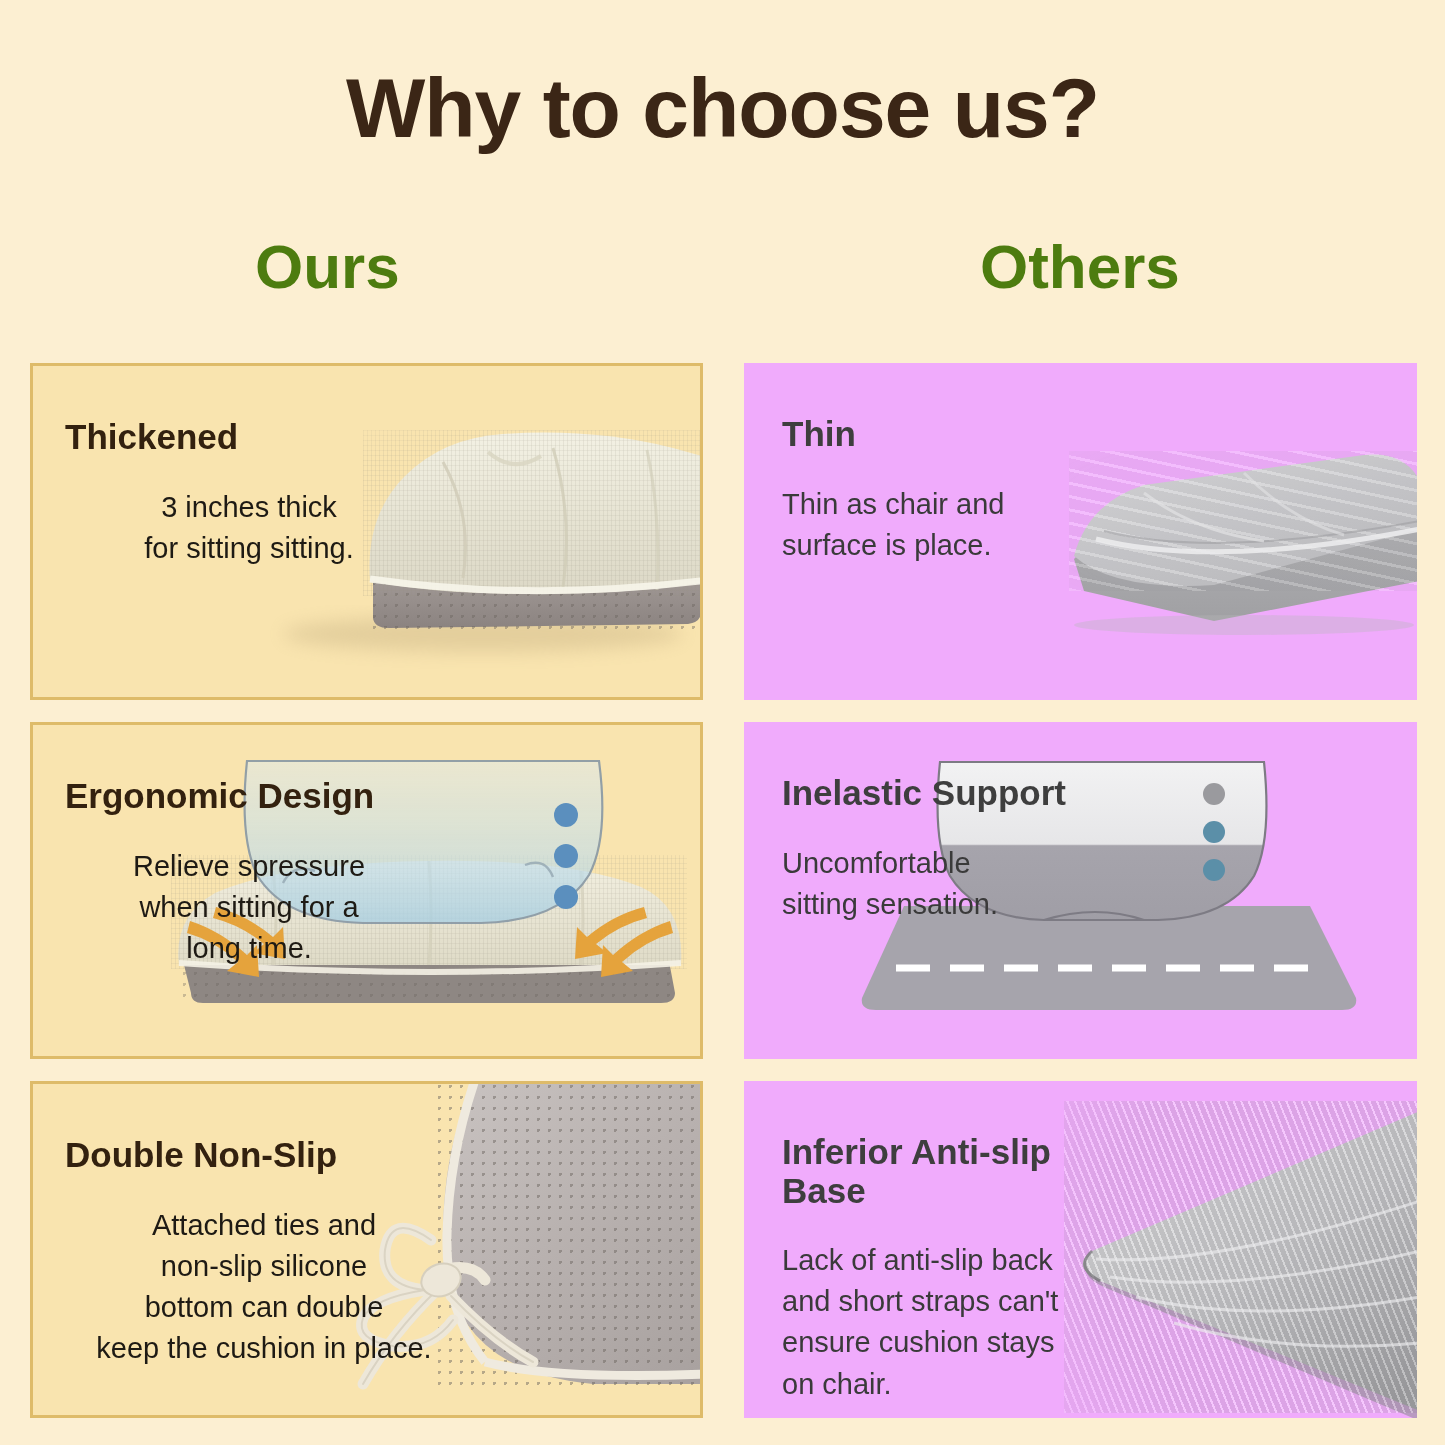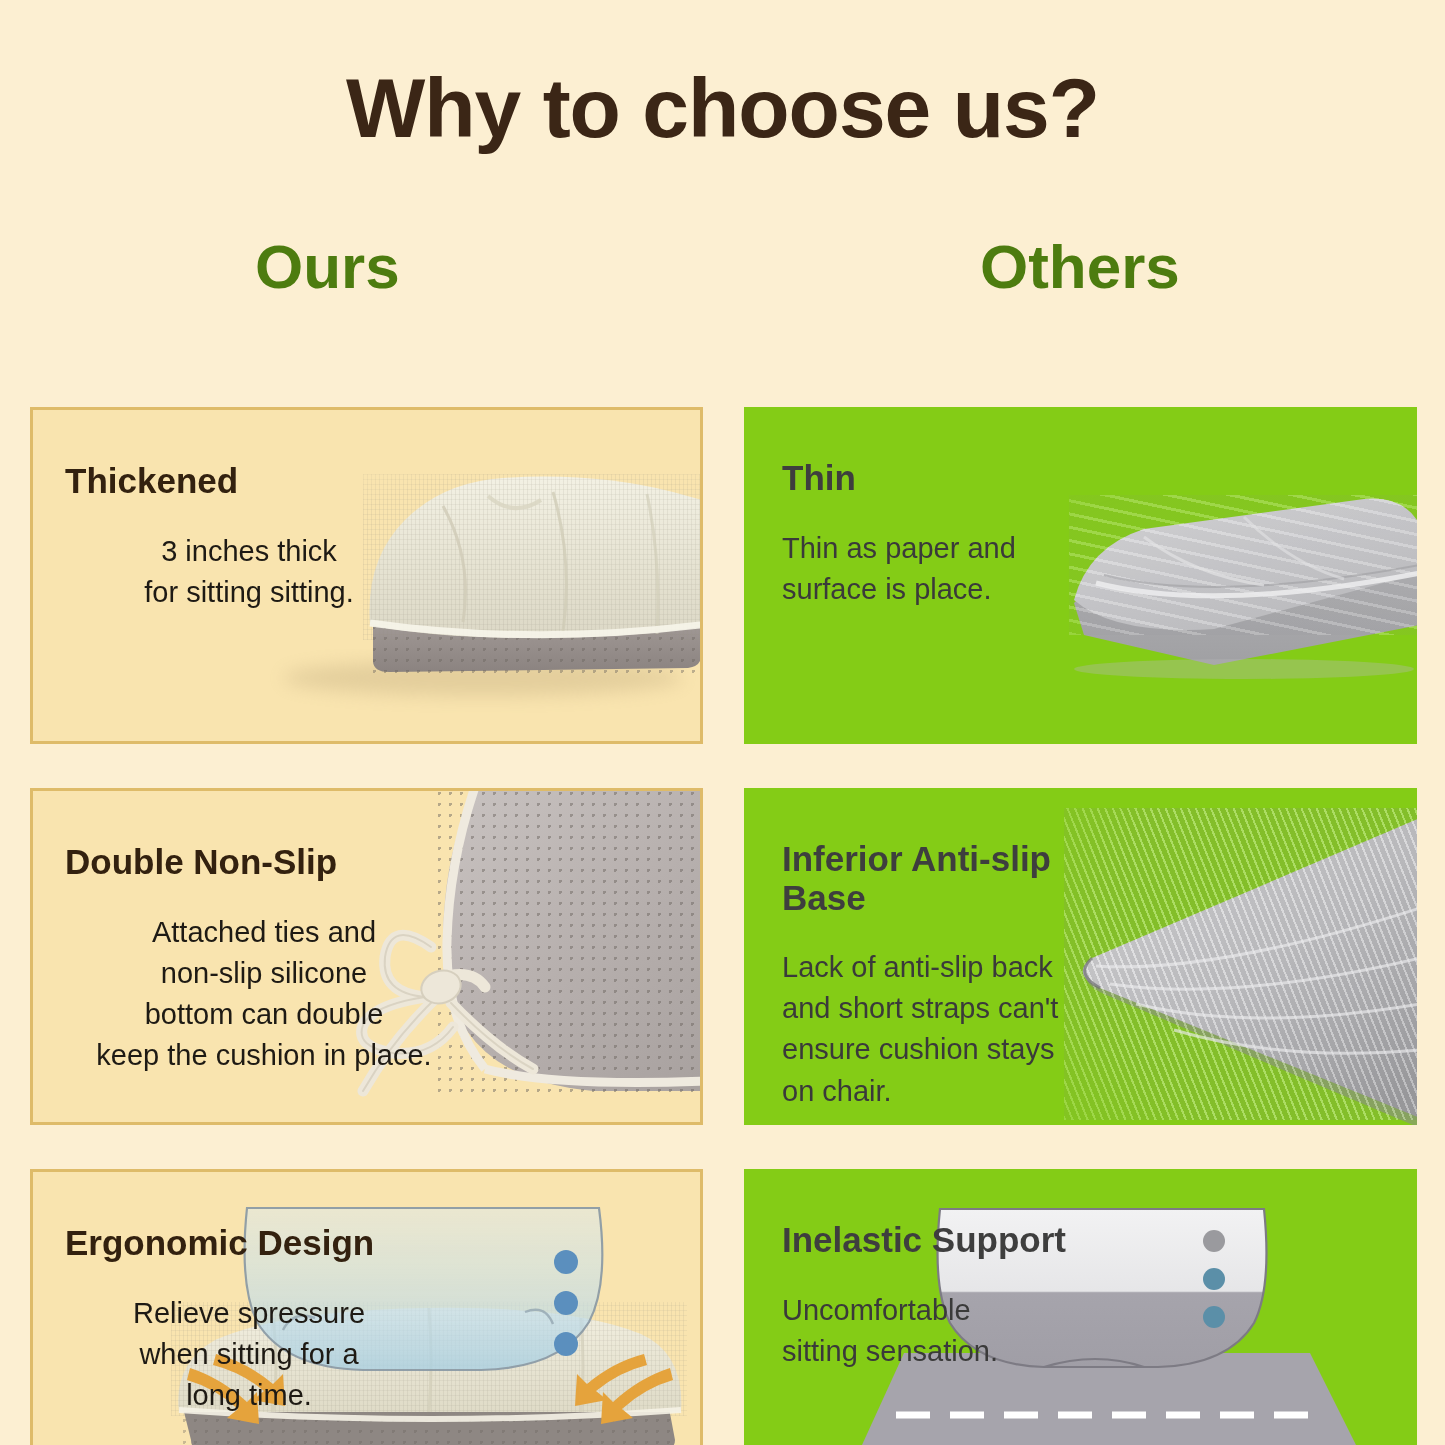--- a/index.html
+++ b/index.html
@@ -22,33 +22,33 @@
   }
   .col-head{
     position:absolute; top:236px;
     font-size:62px; font-weight:700; line-height:1;
   }
   .col-head.ours{ left:255px; color:#4d7c0f; }
   .col-head.others{ left:980px; color:#4d7c0f; }
 
   
   .grid{ position:absolute; top:363px; left:30px; width:1387px; }
-  .row{ display:flex; gap:41px; margin-bottom:22px;margin-top:44px; }
+  .row{ display:flex; gap:41px; margin-bottom:22px; }
 
   .card{
     position:relative;
     width:676px; height:337px;
     overflow:hidden;
   }
   .card.ours{
     background:#F9E4AF;
     border:3px solid #DEBB69;
   }
   .card.others{
-    background:#84cc16;
+    background:#f0abfc;
     border:none;
   }
 
   .card-text{ position:relative; z-index:5; padding:52px 0 0 32px; width:400px; }
   .card.others .card-text{ padding-left:38px; }
 
   .card-title{
     font-size:35px; font-weight:700; line-height:1.1;
     margin-bottom:30px;
   }
@@ -166,105 +166,22 @@
             <path d="M352 176 Q470 206 676 166" stroke="#EDEDEF" stroke-width="5" fill="none" opacity=".85"></path>
             <path d="M360 168 Q470 196 676 158" stroke="#9E9EA1" stroke-width="2" fill="none" opacity=".6"></path>
             <path d="M400 130 Q450 168 520 178" stroke="#E2E2E4" stroke-width="3" fill="none" opacity=".7"></path>
             <path d="M500 110 Q546 156 600 172" stroke="#E2E2E4" stroke-width="3" fill="none" opacity=".6"></path>
             <ellipse cx="500" cy="262" rx="170" ry="10" fill="#B6B6B9" opacity=".35"></ellipse>
           </svg>
         </div>
         <div class="card-text">
           <div class="card-title">Thin</div>
           <div class="card-body">
-            <div>Thin as paper and</div>
+            <div>Thin as chair and</div>
             <div>surface is place.</div>
-          </div>
-        </div>
-      </div>
-    </div>
-
-    <div class="row">
-
-      <div class="card ours">
-        <div class="art">
-          <svg width="676" height="337" viewBox="0 0 676 337">
-            <defs>
-              <linearGradient id="silG" x1="0.1" y1="0" x2="0.9" y2="1">
-                <stop offset="0" stop-color="#C8C2C0"></stop>
-                  <stop offset="0.5" stop-color="#B8B1AF"></stop>
-                  <stop offset="1" stop-color="#A9A2A0"></stop>
-              </linearGradient>
-            </defs>
-            <path d="M448 -10 L676 -10 L676 300 L560 300 Q470 292 434 240 Q404 190 412 110 Q418 40 448 -10 Z" fill="url(#silG)"></path>
-            <foreignObject x="405" y="-10" width="275" height="315">
-              <div xmlns="http://www.w3.org/1999/xhtml" class="dotted-tex" style="width:275px;height:315px;opacity:.85;"></div>
-            </foreignObject>
-            <path d="M444 -10 Q416 70 414 150 Q412 228 452 278" stroke="#EFEADF" stroke-width="9" fill="none"></path>
-            <path d="M452 278 Q520 296 676 290" stroke="#EFEADF" stroke-width="9" fill="none"></path>
-
-            <g fill="none" stroke="#EDE7D9" stroke-width="11" stroke-linecap="round">
-              <path d="M398 156 Q358 128 352 166 Q348 202 392 206"></path>
-              <path d="M392 206 Q340 214 330 234 Q322 256 360 262 Q398 266 420 236"></path>
-              <path d="M404 188 Q438 176 452 196"></path>
-              <path d="M404 206 Q360 248 330 300"></path>
-              <path d="M418 212 Q460 256 500 278"></path>
-            </g>
-            <g fill="none" stroke="#D6CFBE" stroke-width="2" stroke-linecap="round" opacity=".8">
-              <path d="M398 156 Q358 128 352 166 Q348 202 392 206"></path>
-              <path d="M392 206 Q340 214 330 234 Q322 256 360 262 Q398 266 420 236"></path>
-              <path d="M404 206 Q360 248 330 300"></path>
-              <path d="M418 212 Q460 256 500 278"></path>
-            </g>
-            <ellipse cx="408" cy="196" rx="20" ry="16" fill="#EDE7D9" stroke="#D6CFBE" stroke-width="2" transform="rotate(-18 408 196)"></ellipse>
-          </svg>
-        </div>
-        <div class="card-text" style="width:430px;">
-          <div class="card-title">Double Non-Slip</div>
-          <div class="card-body">
-            <div>Attached ties and</div>
-            <div>non-slip silicone</div>
-            <div>bottom can double</div>
-            <div>keep the cushion in place.</div>
-          </div>
-        </div>
-      </div>
-
-      <div class="card others">
-        <div class="art">
-          <svg width="676" height="337" viewBox="0 0 676 337">
-            <defs>
-              <linearGradient id="rndG" x1="0.15" y1="0.1" x2="0.9" y2="0.95">
-                <stop offset="0" stop-color="#D9D9DB"></stop>
-                  <stop offset="0.5" stop-color="#C3C3C6"></stop>
-                  <stop offset="1" stop-color="#9C9C9F"></stop>
-              </linearGradient>
-            </defs>
-            <path d="M676 340 L360 206 Q330 192 350 176 L690 30 L690 340 Z" fill="#8D8D90" opacity=".55"></path>
-            <path d="M676 330 L356 200 Q326 186 348 170 L690 24 L690 330 Z" fill="url(#rndG)"></path>
-            <foreignObject x="320" y="20" width="360" height="312">
-              <div xmlns="http://www.w3.org/1999/xhtml" class="fur-tex" style="width:360px;height:312px;opacity:.6;
-                   -webkit-mask-image:radial-gradient(130% 120% at 80% 45%, #000 55%, transparent 100%);"></div>
-            </foreignObject>
-            <g stroke="#EDEDEF" stroke-width="3" fill="none" opacity=".65">
-              <path d="M352 178 Q470 186 676 120"></path>
-              <path d="M366 196 Q490 214 676 170"></path>
-              <path d="M392 216 Q510 244 676 216"></path>
-              <path d="M430 242 Q540 274 676 262"></path>
-            </g>
-            <path d="M356 200 Q330 186 348 170" stroke="#6E6E71" stroke-width="3" fill="none" opacity=".7"></path>
-          </svg>
-        </div>
-        <div class="card-text">
-          <div class="card-title">Inferior Anti-slip Base</div>
-          <div class="card-body">
-            <div>Lack of anti-slip back</div>
-            <div>and short straps can't</div>
-            <div>ensure cushion stays</div>
-            <div>on chair.</div>
           </div>
         </div>
       </div>
     </div>
 
     <div class="row">
 
       <div class="card ours">
         <div class="art">
           <svg width="676" height="337" viewBox="0 0 676 337">
@@ -356,14 +273,97 @@
         <div class="card-text">
           <div class="card-title">Inelastic Support</div>
           <div class="card-body">
             <div>Uncomfortable</div>
             <div>sitting sensation.</div>
           </div>
         </div>
       </div>
     </div>
 
+    <div class="row">
+
+      <div class="card ours">
+        <div class="art">
+          <svg width="676" height="337" viewBox="0 0 676 337">
+            <defs>
+              <linearGradient id="silG" x1="0.1" y1="0" x2="0.9" y2="1">
+                <stop offset="0" stop-color="#C8C2C0"></stop>
+                  <stop offset="0.5" stop-color="#B8B1AF"></stop>
+                  <stop offset="1" stop-color="#A9A2A0"></stop>
+              </linearGradient>
+            </defs>
+            <path d="M448 -10 L676 -10 L676 300 L560 300 Q470 292 434 240 Q404 190 412 110 Q418 40 448 -10 Z" fill="url(#silG)"></path>
+            <foreignObject x="405" y="-10" width="275" height="315">
+              <div xmlns="http://www.w3.org/1999/xhtml" class="dotted-tex" style="width:275px;height:315px;opacity:.85;"></div>
+            </foreignObject>
+            <path d="M444 -10 Q416 70 414 150 Q412 228 452 278" stroke="#EFEADF" stroke-width="9" fill="none"></path>
+            <path d="M452 278 Q520 296 676 290" stroke="#EFEADF" stroke-width="9" fill="none"></path>
+
+            <g fill="none" stroke="#EDE7D9" stroke-width="11" stroke-linecap="round">
+              <path d="M398 156 Q358 128 352 166 Q348 202 392 206"></path>
+              <path d="M392 206 Q340 214 330 234 Q322 256 360 262 Q398 266 420 236"></path>
+              <path d="M404 188 Q438 176 452 196"></path>
+              <path d="M404 206 Q360 248 330 300"></path>
+              <path d="M418 212 Q460 256 500 278"></path>
+            </g>
+            <g fill="none" stroke="#D6CFBE" stroke-width="2" stroke-linecap="round" opacity=".8">
+              <path d="M398 156 Q358 128 352 166 Q348 202 392 206"></path>
+              <path d="M392 206 Q340 214 330 234 Q322 256 360 262 Q398 266 420 236"></path>
+              <path d="M404 206 Q360 248 330 300"></path>
+              <path d="M418 212 Q460 256 500 278"></path>
+            </g>
+            <ellipse cx="408" cy="196" rx="20" ry="16" fill="#EDE7D9" stroke="#D6CFBE" stroke-width="2" transform="rotate(-18 408 196)"></ellipse>
+          </svg>
+        </div>
+        <div class="card-text" style="width:430px;">
+          <div class="card-title">Double Non-Slip</div>
+          <div class="card-body">
+            <div>Attached ties and</div>
+            <div>non-slip silicone</div>
+            <div>bottom can double</div>
+            <div>keep the cushion in place.</div>
+          </div>
+        </div>
+      </div>
+
+      <div class="card others">
+        <div class="art">
+          <svg width="676" height="337" viewBox="0 0 676 337">
+            <defs>
+              <linearGradient id="rndG" x1="0.15" y1="0.1" x2="0.9" y2="0.95">
+                <stop offset="0" stop-color="#D9D9DB"></stop>
+                  <stop offset="0.5" stop-color="#C3C3C6"></stop>
+                  <stop offset="1" stop-color="#9C9C9F"></stop>
+              </linearGradient>
+            </defs>
+            <path d="M676 340 L360 206 Q330 192 350 176 L690 30 L690 340 Z" fill="#8D8D90" opacity=".55"></path>
+            <path d="M676 330 L356 200 Q326 186 348 170 L690 24 L690 330 Z" fill="url(#rndG)"></path>
+            <foreignObject x="320" y="20" width="360" height="312">
+              <div xmlns="http://www.w3.org/1999/xhtml" class="fur-tex" style="width:360px;height:312px;opacity:.6;
+                   -webkit-mask-image:radial-gradient(130% 120% at 80% 45%, #000 55%, transparent 100%);"></div>
+            </foreignObject>
+            <g stroke="#EDEDEF" stroke-width="3" fill="none" opacity=".65">
+              <path d="M352 178 Q470 186 676 120"></path>
+              <path d="M366 196 Q490 214 676 170"></path>
+              <path d="M392 216 Q510 244 676 216"></path>
+              <path d="M430 242 Q540 274 676 262"></path>
+            </g>
+            <path d="M356 200 Q330 186 348 170" stroke="#6E6E71" stroke-width="3" fill="none" opacity=".7"></path>
+          </svg>
+        </div>
+        <div class="card-text">
+          <div class="card-title">Inferior Anti-slip Base</div>
+          <div class="card-body">
+            <div>Lack of anti-slip back</div>
+            <div>and short straps can't</div>
+            <div>ensure cushion stays</div>
+            <div>on chair.</div>
+          </div>
+        </div>
+      </div>
+    </div>
+
   </div>
 </div>
 
 </body></html>

